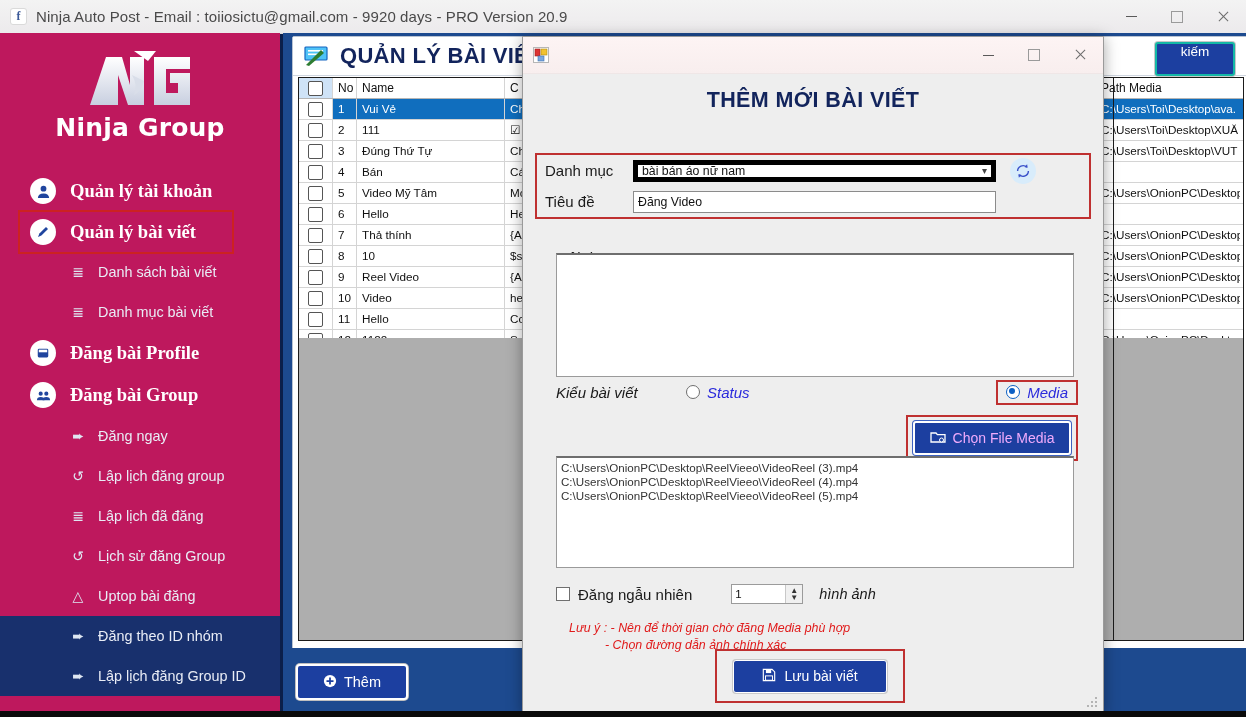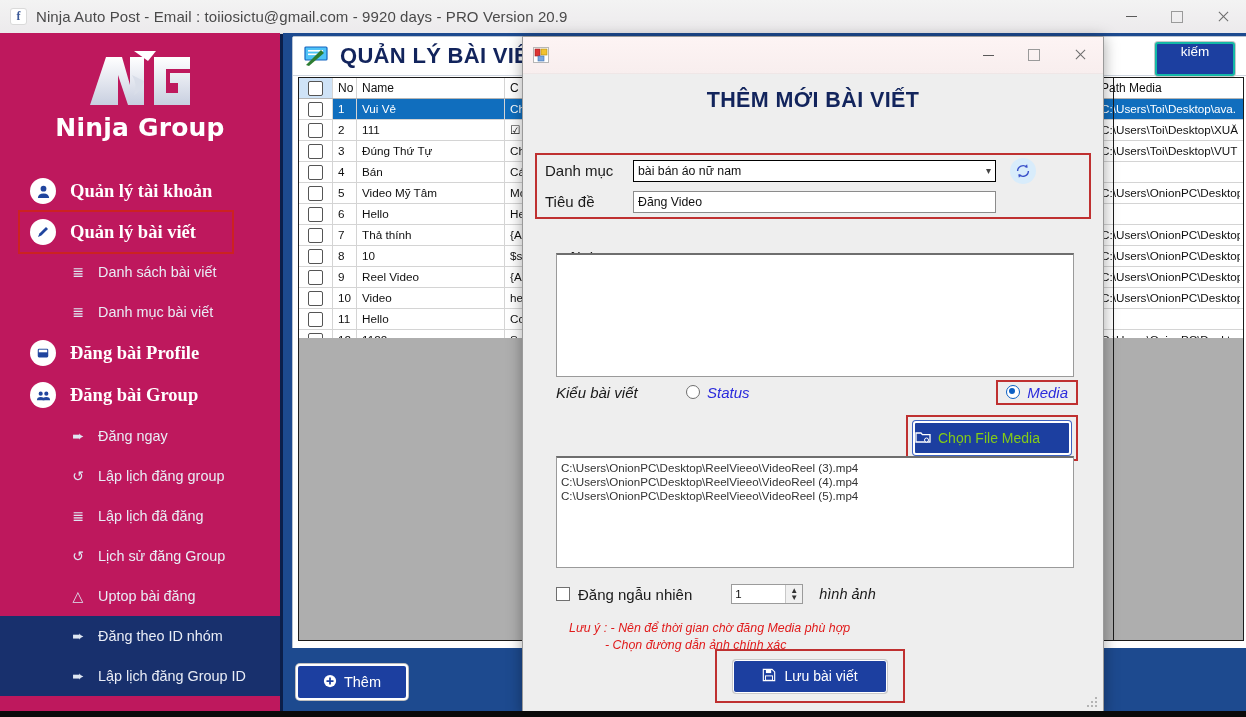--- a/index.html
+++ b/index.html
@@ -137,21 +137,21 @@
     text-align:center;color:#12245c;font-size:21.5px;font-weight:bold;
     margin-top:14px;letter-spacing:.4px;
   }
   .redbox{border:2px solid #bf3030;}
   .fieldgroup{
     position:absolute;left:12px;top:116px;width:556px;height:66px;box-sizing:border-box;
   }
   .frow{display:flex;align-items:center;height:31px;padding-left:8px;}
   .flabel{width:88px;font-size:15px;color:#1a1a1a;}
   .combo{
-    flex:0 0 auto;width:363px;height:22px;background:#fff;border:1px solid #000000;
+    flex:0 0 auto;width:363px;height:22px;background:#fff;border:5px solid #000000;
     display:flex;align-items:center;font-size:12.3px;color:#111;padding:0 4px;position:relative;box-sizing:border-box;
   }
   .combo .chev{margin-left:auto;color:#444;font-size:10px;}
   .tinput{
     width:363px;height:22px;background:#fff;border:1px solid #8b8b8b;
     display:flex;align-items:center;font-size:12.3px;color:#111;padding:0 4px;box-sizing:border-box;
   }
   .refresh{
     width:26px;height:26px;border-radius:50%;background:#d8ecfb;margin-left:14px;
     display:flex;align-items:center;justify-content:center;flex:0 0 auto;
@@ -163,22 +163,22 @@
   }
   .typerow{position:absolute;left:33px;top:342px;width:522px;height:26px;display:flex;align-items:center;font-style:italic;}
   .typerow .tlabel{font-size:15px;color:#1a1a1a;width:130px;}
   .radio{width:12px;height:12px;border:1px solid #6f6f6f;border-radius:50%;background:#fff;display:inline-block;margin-right:7px;position:relative;flex:0 0 auto;}
   .radio.on{border-color:#0c5fc4;}
   .radio.on:after{content:"";position:absolute;left:2px;top:2px;width:6px;height:6px;border-radius:50%;background:#0c5fc4;}
   .rlabel{font-size:15px;color:#2b2bdc;}
   .media-wrap{margin-left:auto;display:flex;align-items:center;padding:2px 8px;}
   .pickbtn-wrap{position:absolute;left:383px;top:378px;width:172px;height:46px;display:flex;align-items:center;justify-content:center;box-sizing:border-box;}
   .pickbtn{
-    width:154px;height:30px;background:#1c3fa0;color:#84cc16;border:2px solid #fff;border-radius:3px;
-    box-shadow:0 0 0 1px #3e62c0;display:flex;align-items:center;gap:7px;font-size:14px;
+    width:154px;height:30px;background:#1c3fa0;color:#f0abfc;border:2px solid #fff;border-radius:3px;
+    box-shadow:0 0 0 1px #3e62c0;display:flex;align-items:center;justify-content:center;gap:7px;font-size:14px;
   }
   .filelist{
     position:absolute;left:33px;top:419px;width:518px;height:112px;
     background:#fff;border:1px solid #9a9a9a;border-top:2px solid #6e6e6e;
     padding:3px 4px;box-sizing:border-box;overflow:hidden;
   }
   .filelist div{font-size:11.6px;color:#333;line-height:14px;white-space:nowrap;}
   .randrow{position:absolute;left:33px;top:545px;width:520px;height:24px;display:flex;align-items:center;}
   .cbox{width:12px;height:12px;border:1px solid #6f6f6f;background:#fff;margin-right:8px;flex:0 0 auto;}
   .randlabel{font-size:15px;color:#1a1a1a;}

